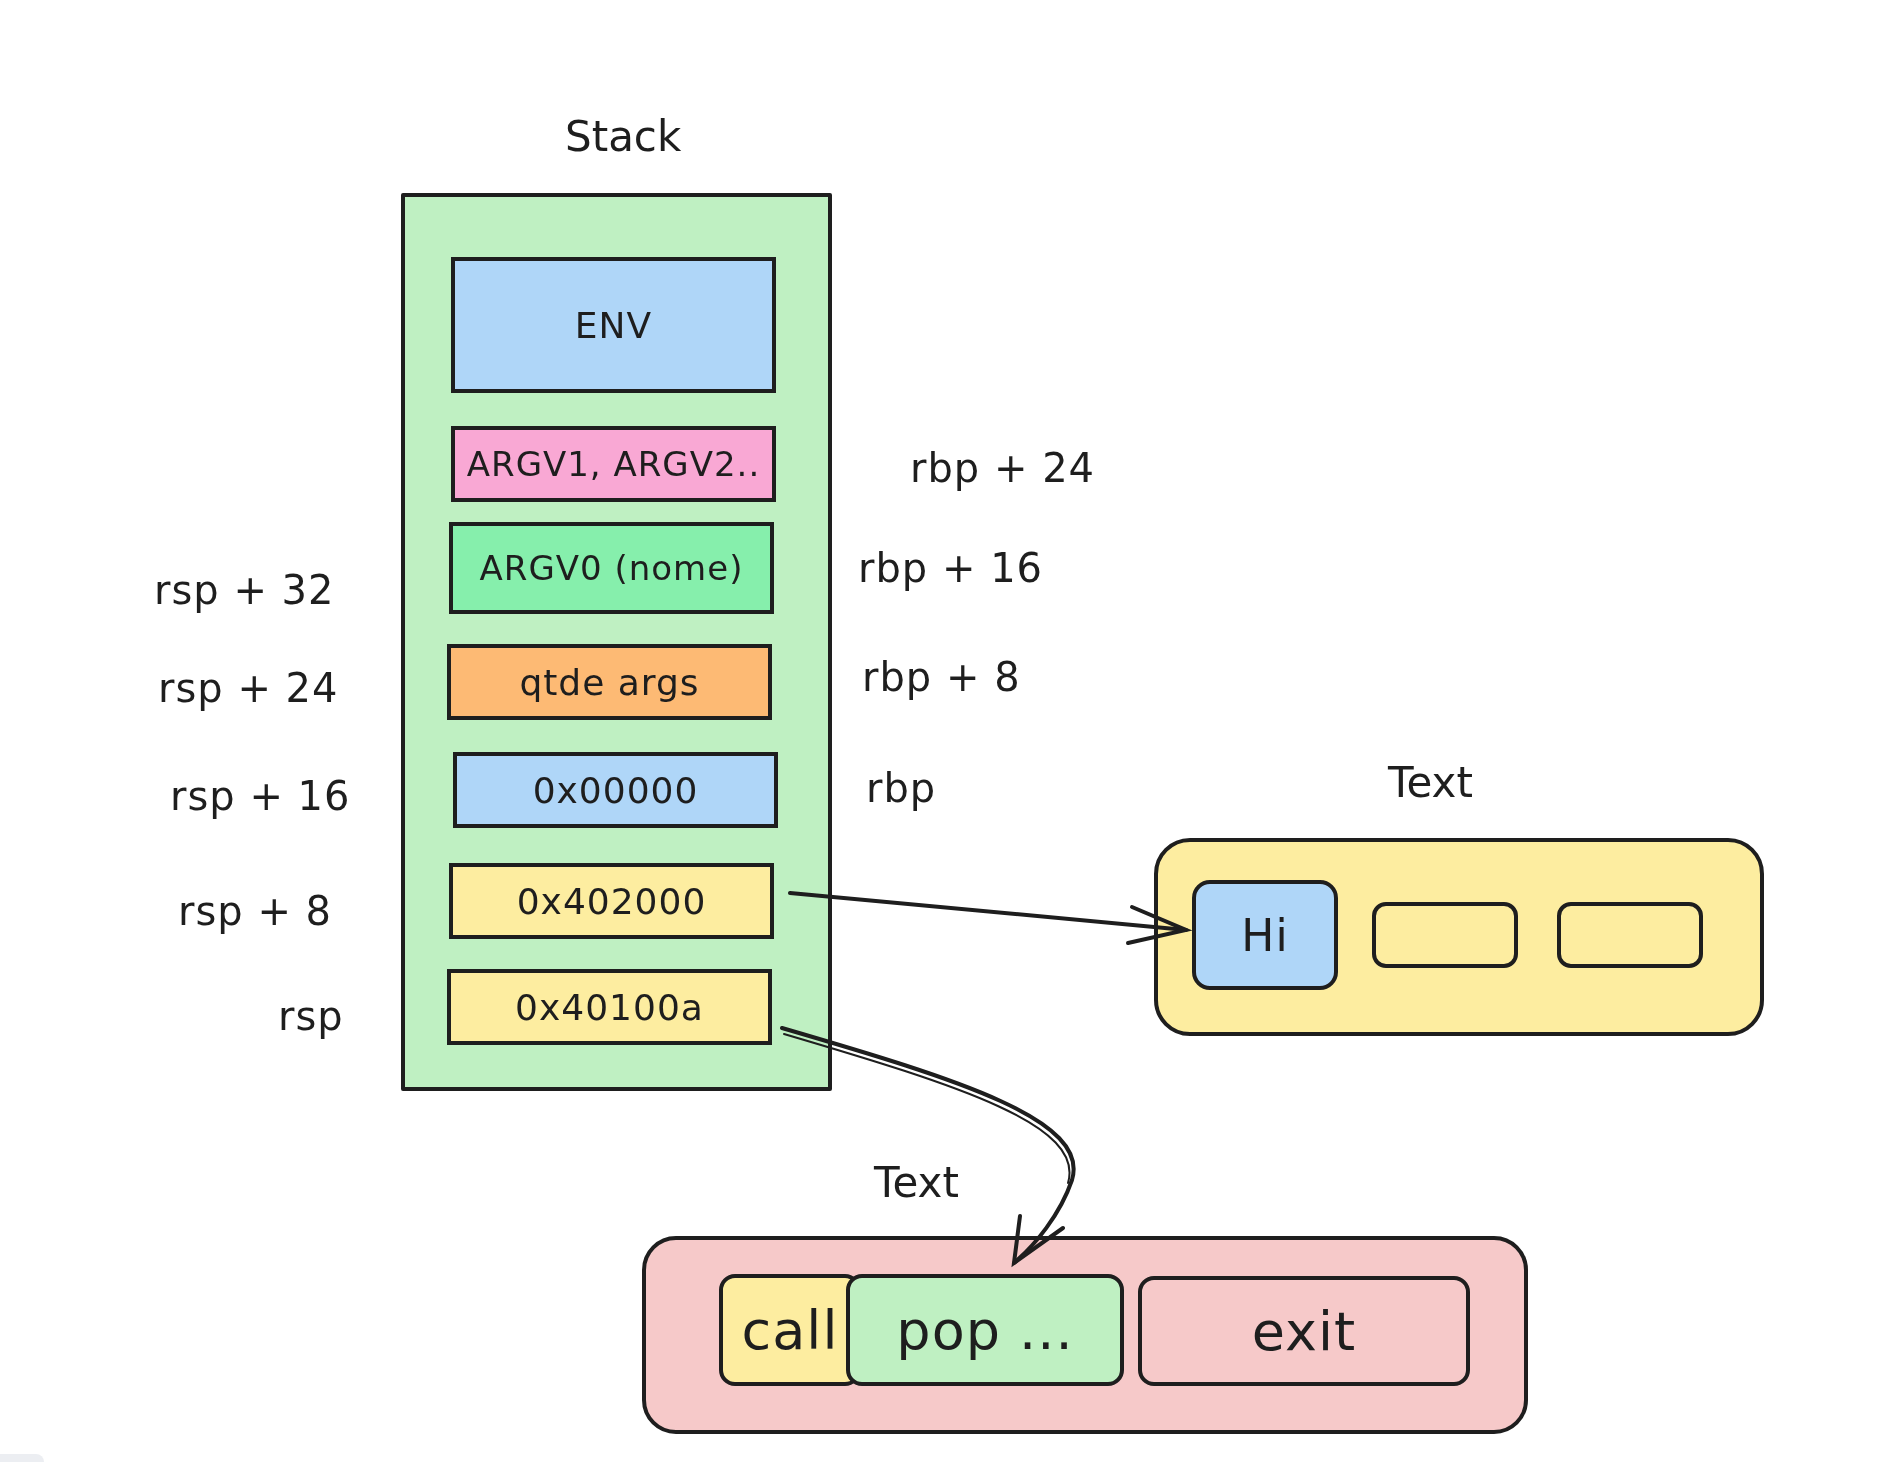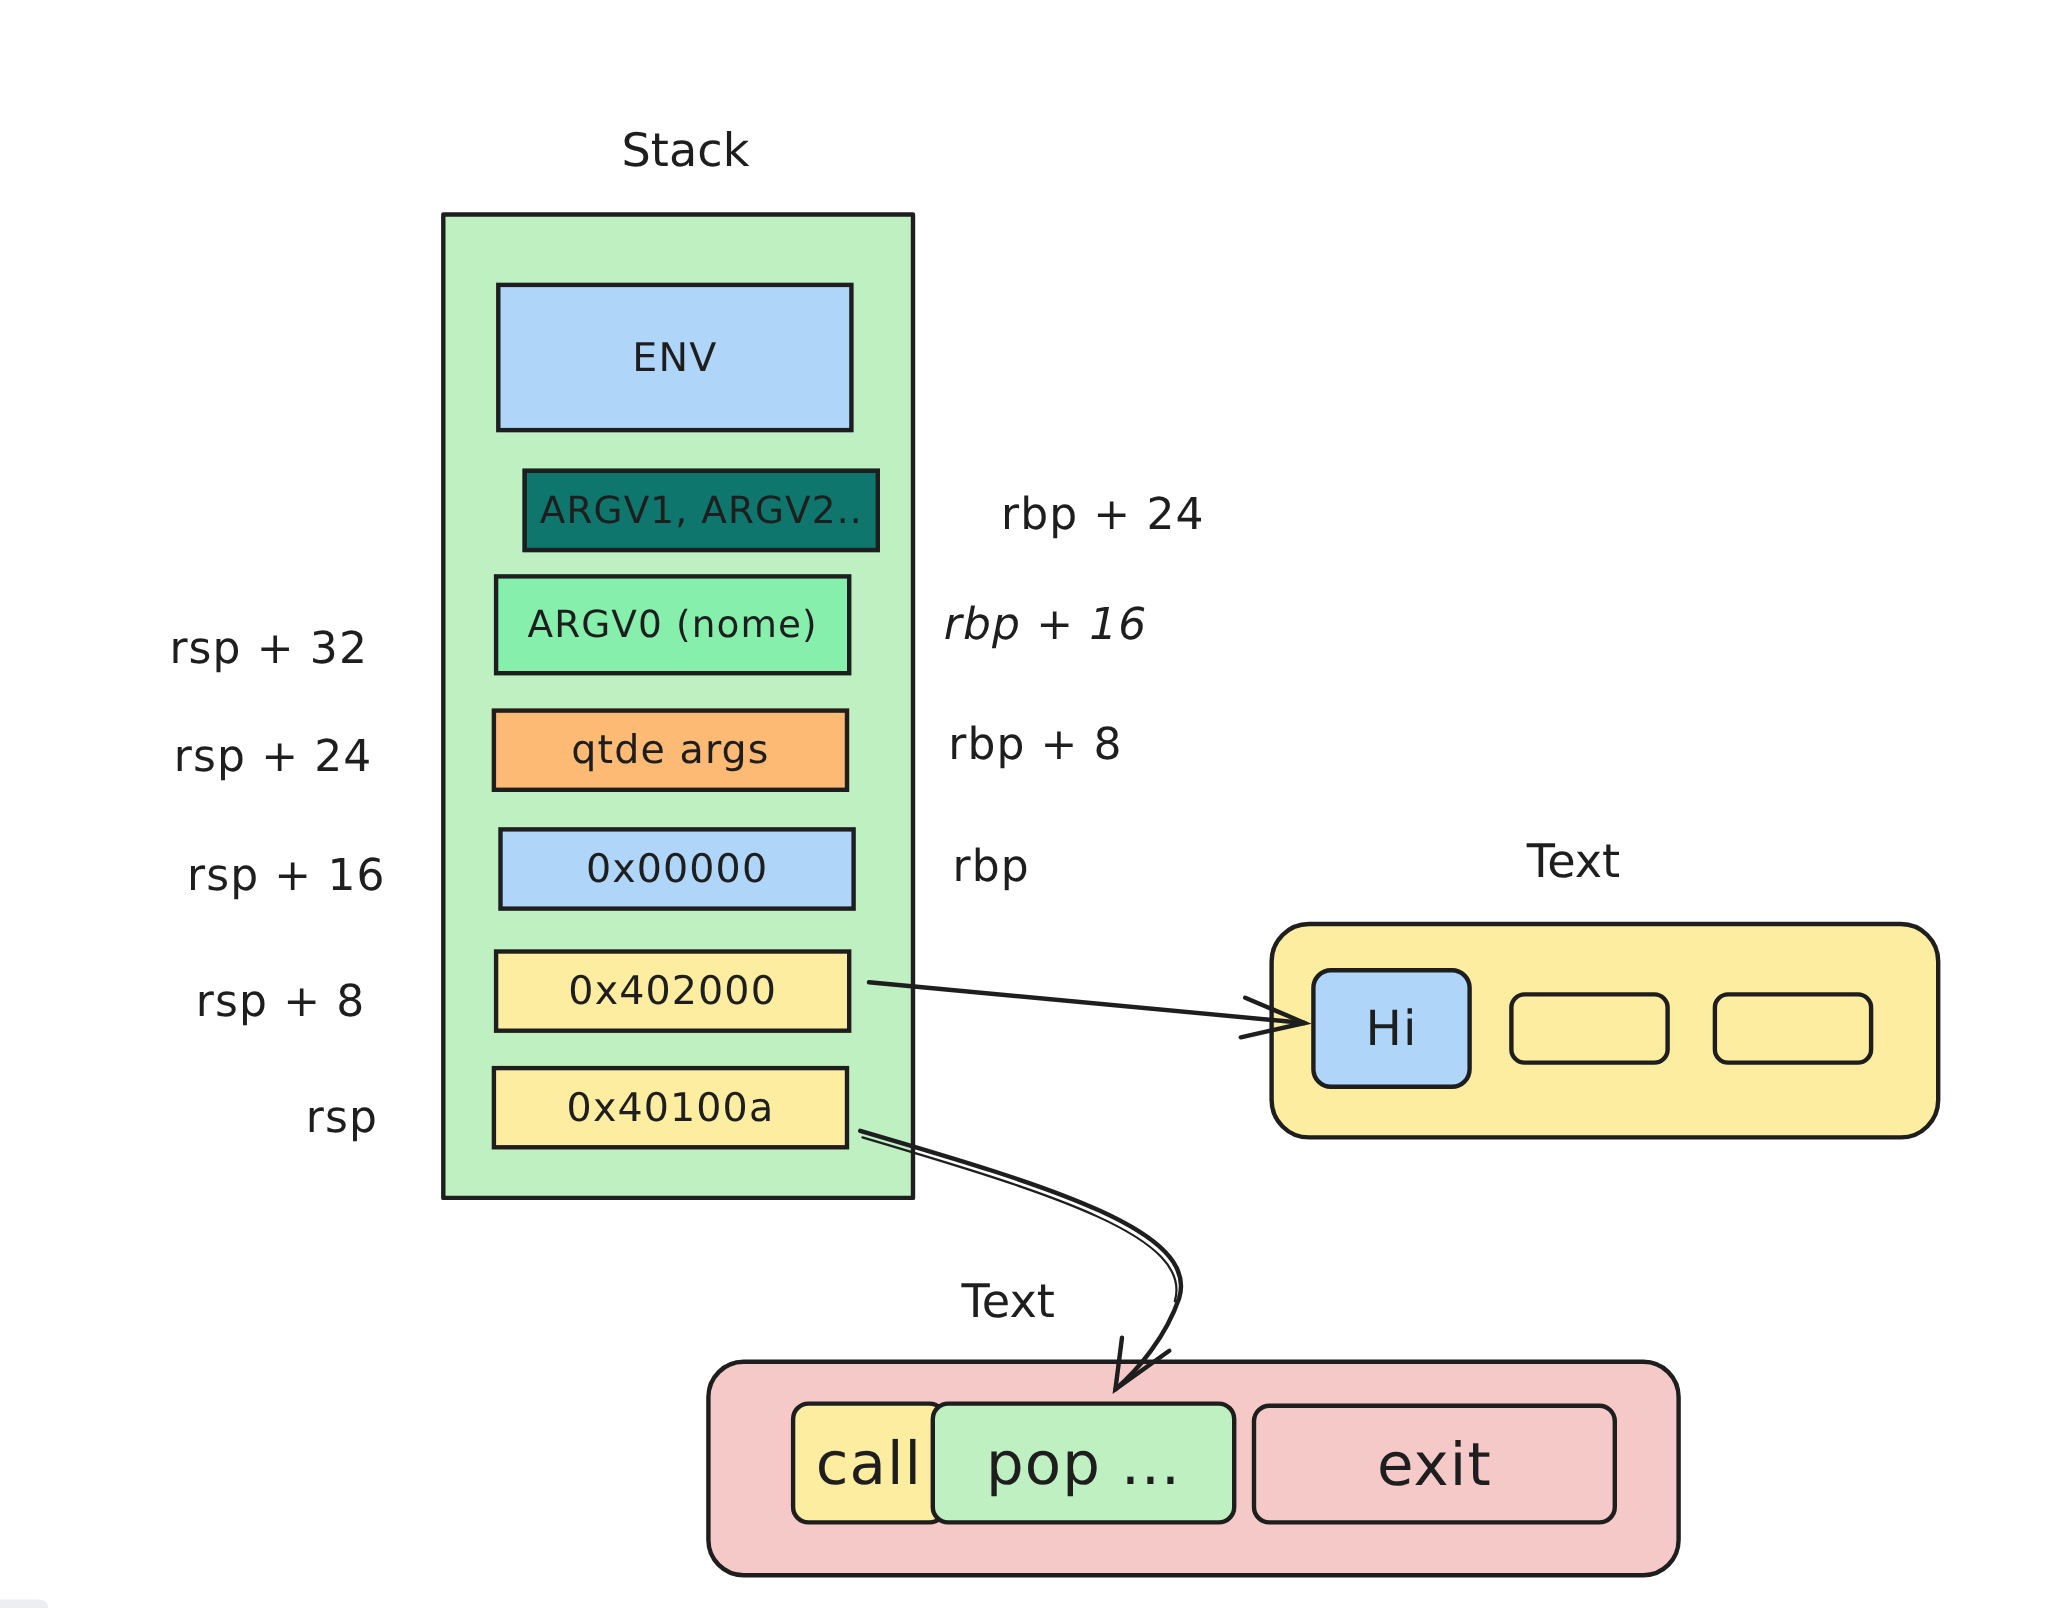--- a/index.html
+++ b/index.html
@@ -17,21 +17,21 @@
 </head>
 <body>
 
 <div class="title" style="left:565px; top:112px;">Stack</div>
 
 <div class="box" style="left:401px; top:193px; width:431px; height:898px; background:#bff0c2; border-radius:2px; border-width:4px;"></div>
 
 <div class="box" style="left:451px; top:257px; width:325px; height:136px; background:#afd6f8;">
   <span class="cell-text">ENV</span>
 </div>
-<div class="box" style="left:475px; top:426px; width:325px; height:76px; background:#0f766e;">
+<div class="box" style="left:451px; top:426px; width:325px; height:76px; background:#f9a8d4;">
   <span class="cell-text" style="font-size:34px;">ARGV1, ARGV2..</span>
 </div>
 <div class="box" style="left:449px; top:522px; width:325px; height:92px; background:#86efac;">
   <span class="cell-text" style="font-size:34px;">ARGV0 (nome)</span>
 </div>
 <div class="box" style="left:447px; top:644px; width:325px; height:76px; background:#fdba74;">
   <span class="cell-text">qtde args</span>
 </div>
 <div class="box" style="left:453px; top:752px; width:325px; height:76px; background:#afd6f8;">
   <span class="cell-text">0x00000</span>
@@ -43,21 +43,21 @@
   <span class="cell-text">0x40100a</span>
 </div>
 
 <div class="lbl" style="left:154px; top:567px;">rsp + 32</div>
 <div class="lbl" style="left:158px; top:665px;">rsp + 24</div>
 <div class="lbl" style="left:170px; top:773px;">rsp + 16</div>
 <div class="lbl" style="left:178px; top:888px;">rsp + 8</div>
 <div class="lbl" style="left:278px; top:993px;">rsp</div>
 
 <div class="lbl" style="left:866px; top:445px;margin-left:44px;">rbp + 24</div>
-<div class="lbl" style="left:858px; top:545px;font-style:italic;">rbp + 16</div>
+<div class="lbl" style="left:858px; top:545px;">rbp + 16</div>
 <div class="lbl" style="left:862px; top:654px;">rbp + 8</div>
 <div class="lbl" style="left:866px; top:765px;">rbp</div>
 
 <div class="title" style="left:1388px; top:758px;">Text</div>
 <div class="box" style="left:1154px; top:838px; width:610px; height:198px; background:#fdeda0; border-radius:36px;"></div>
 <div class="box" style="left:1192px; top:880px; width:146px; height:110px; background:#afd6f8; border-radius:18px;">
   <span class="cell-text" style="font-size:44px;">Hi</span>
 </div>
 <div class="box" style="left:1372px; top:902px; width:146px; height:66px; background:#fdeda0; border-radius:14px;">
   <span class="cell-text"></span>

